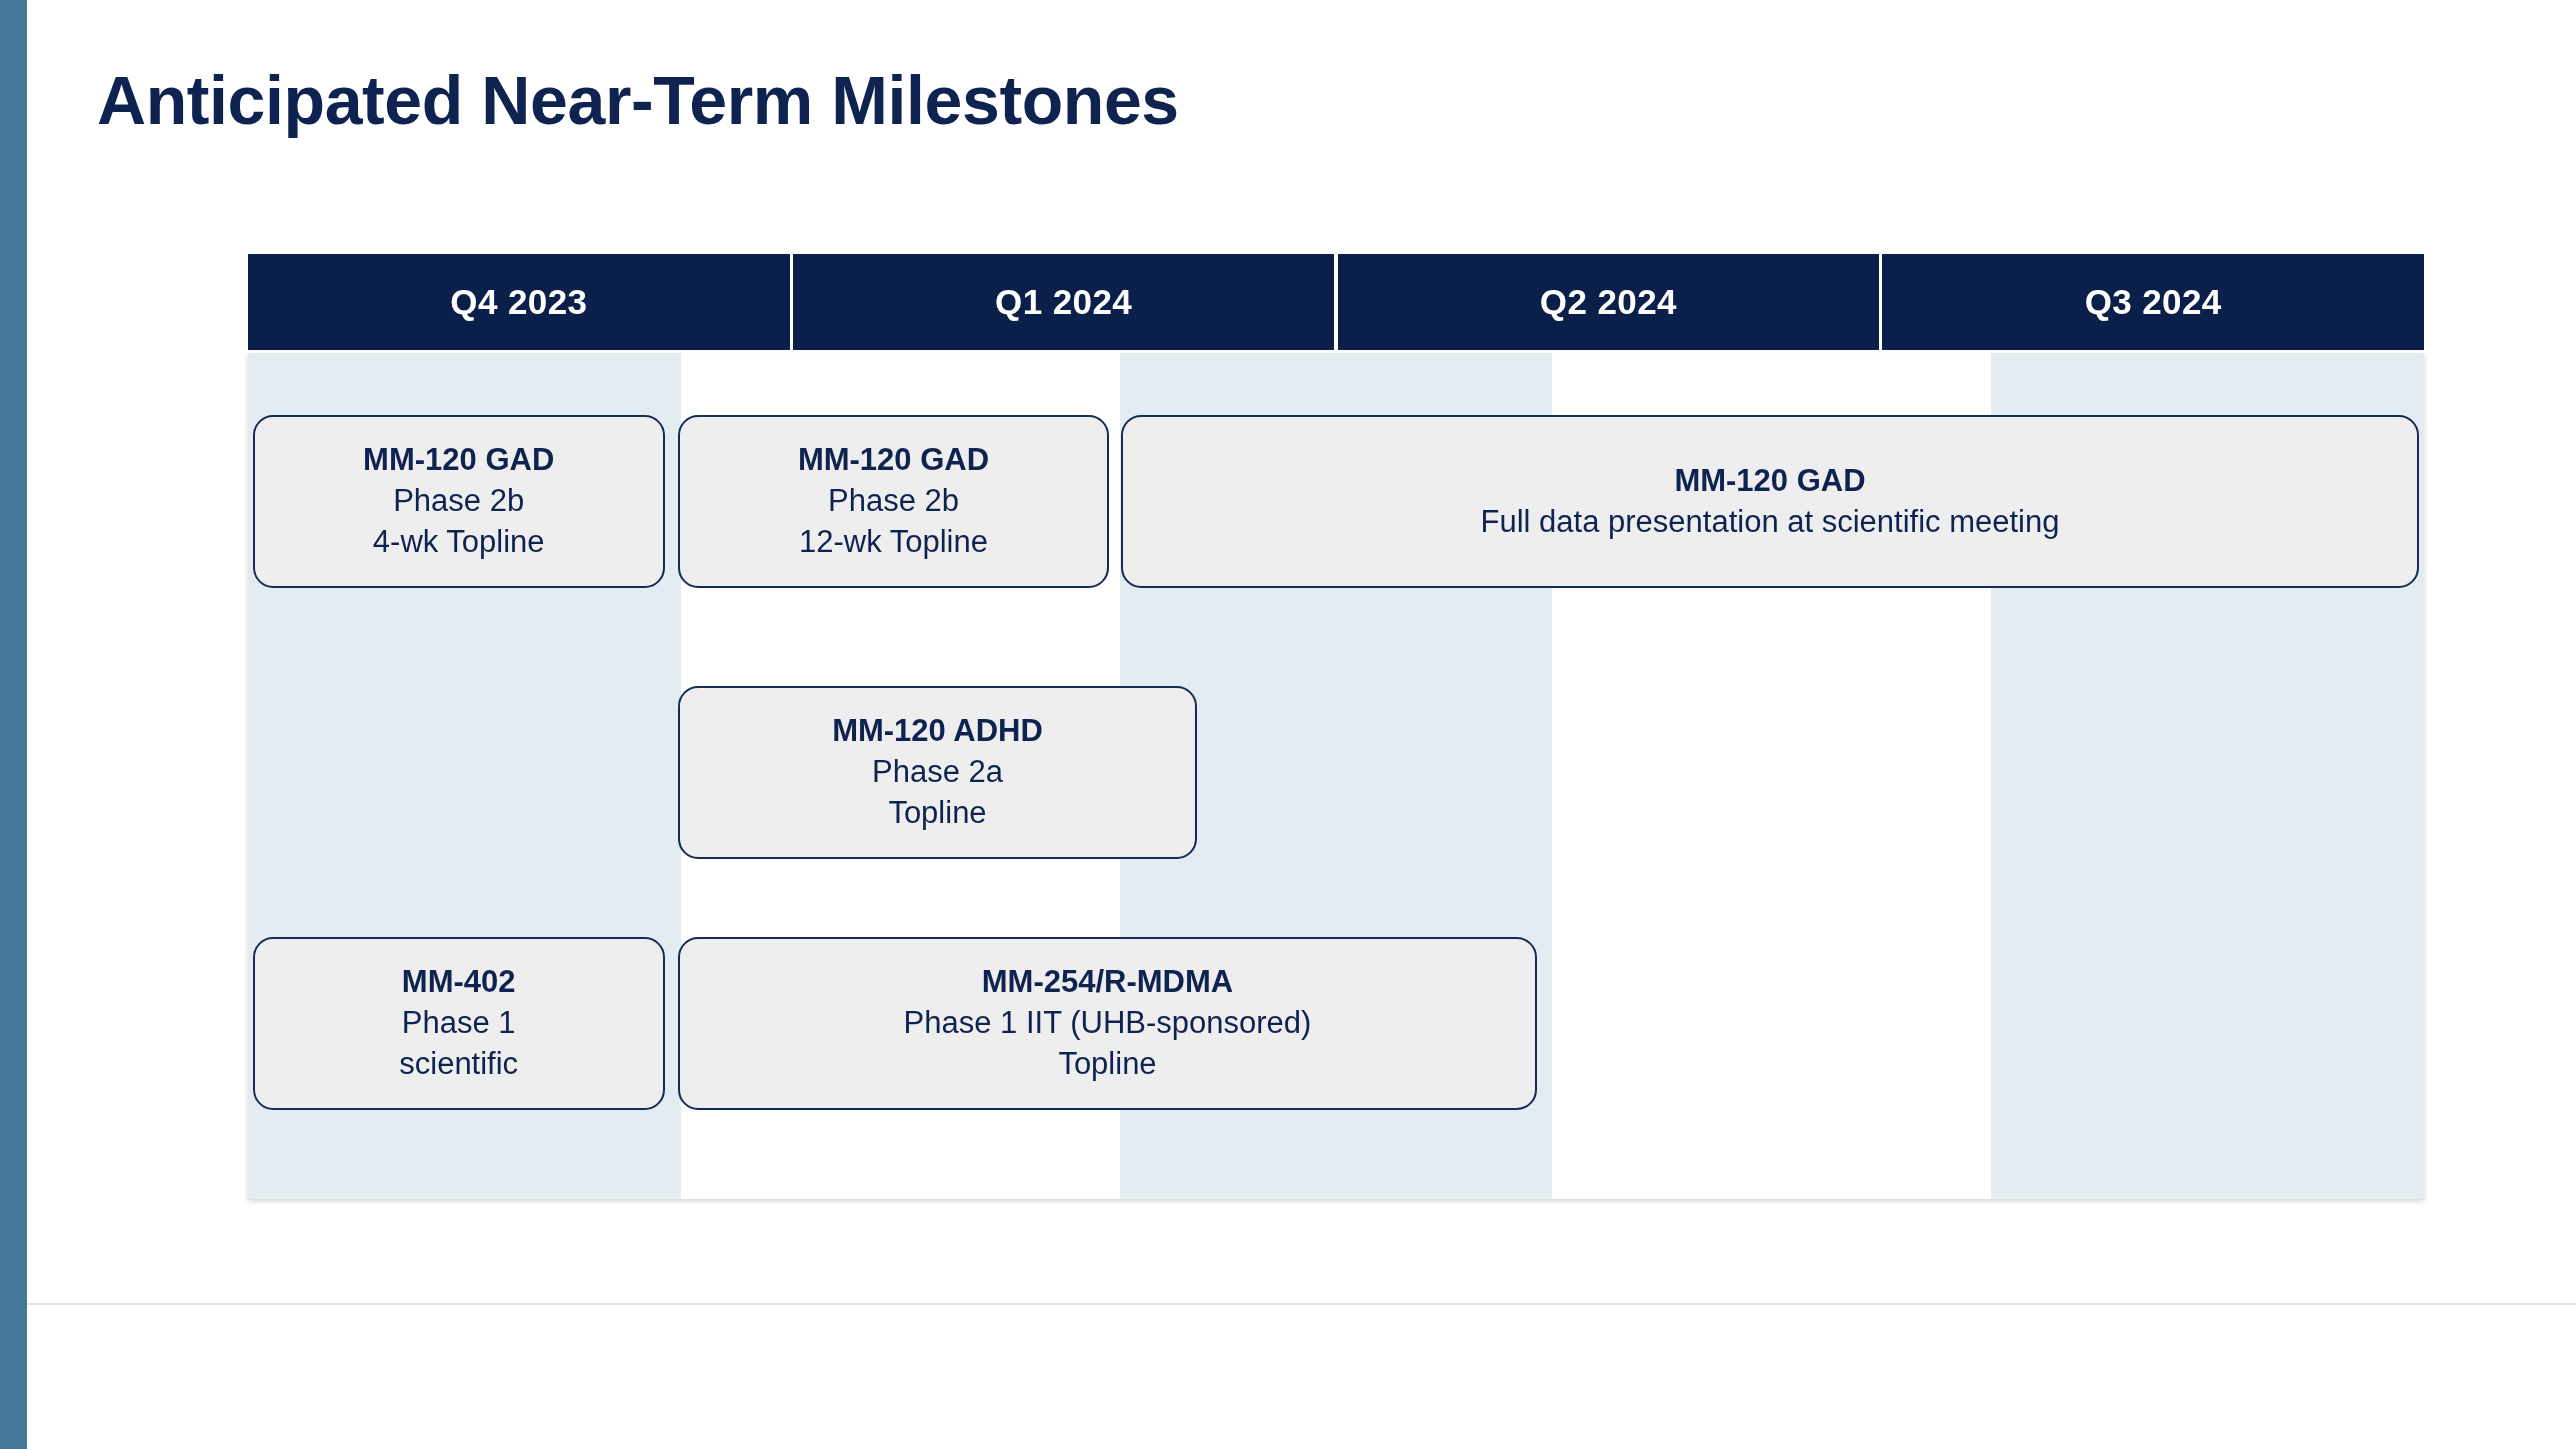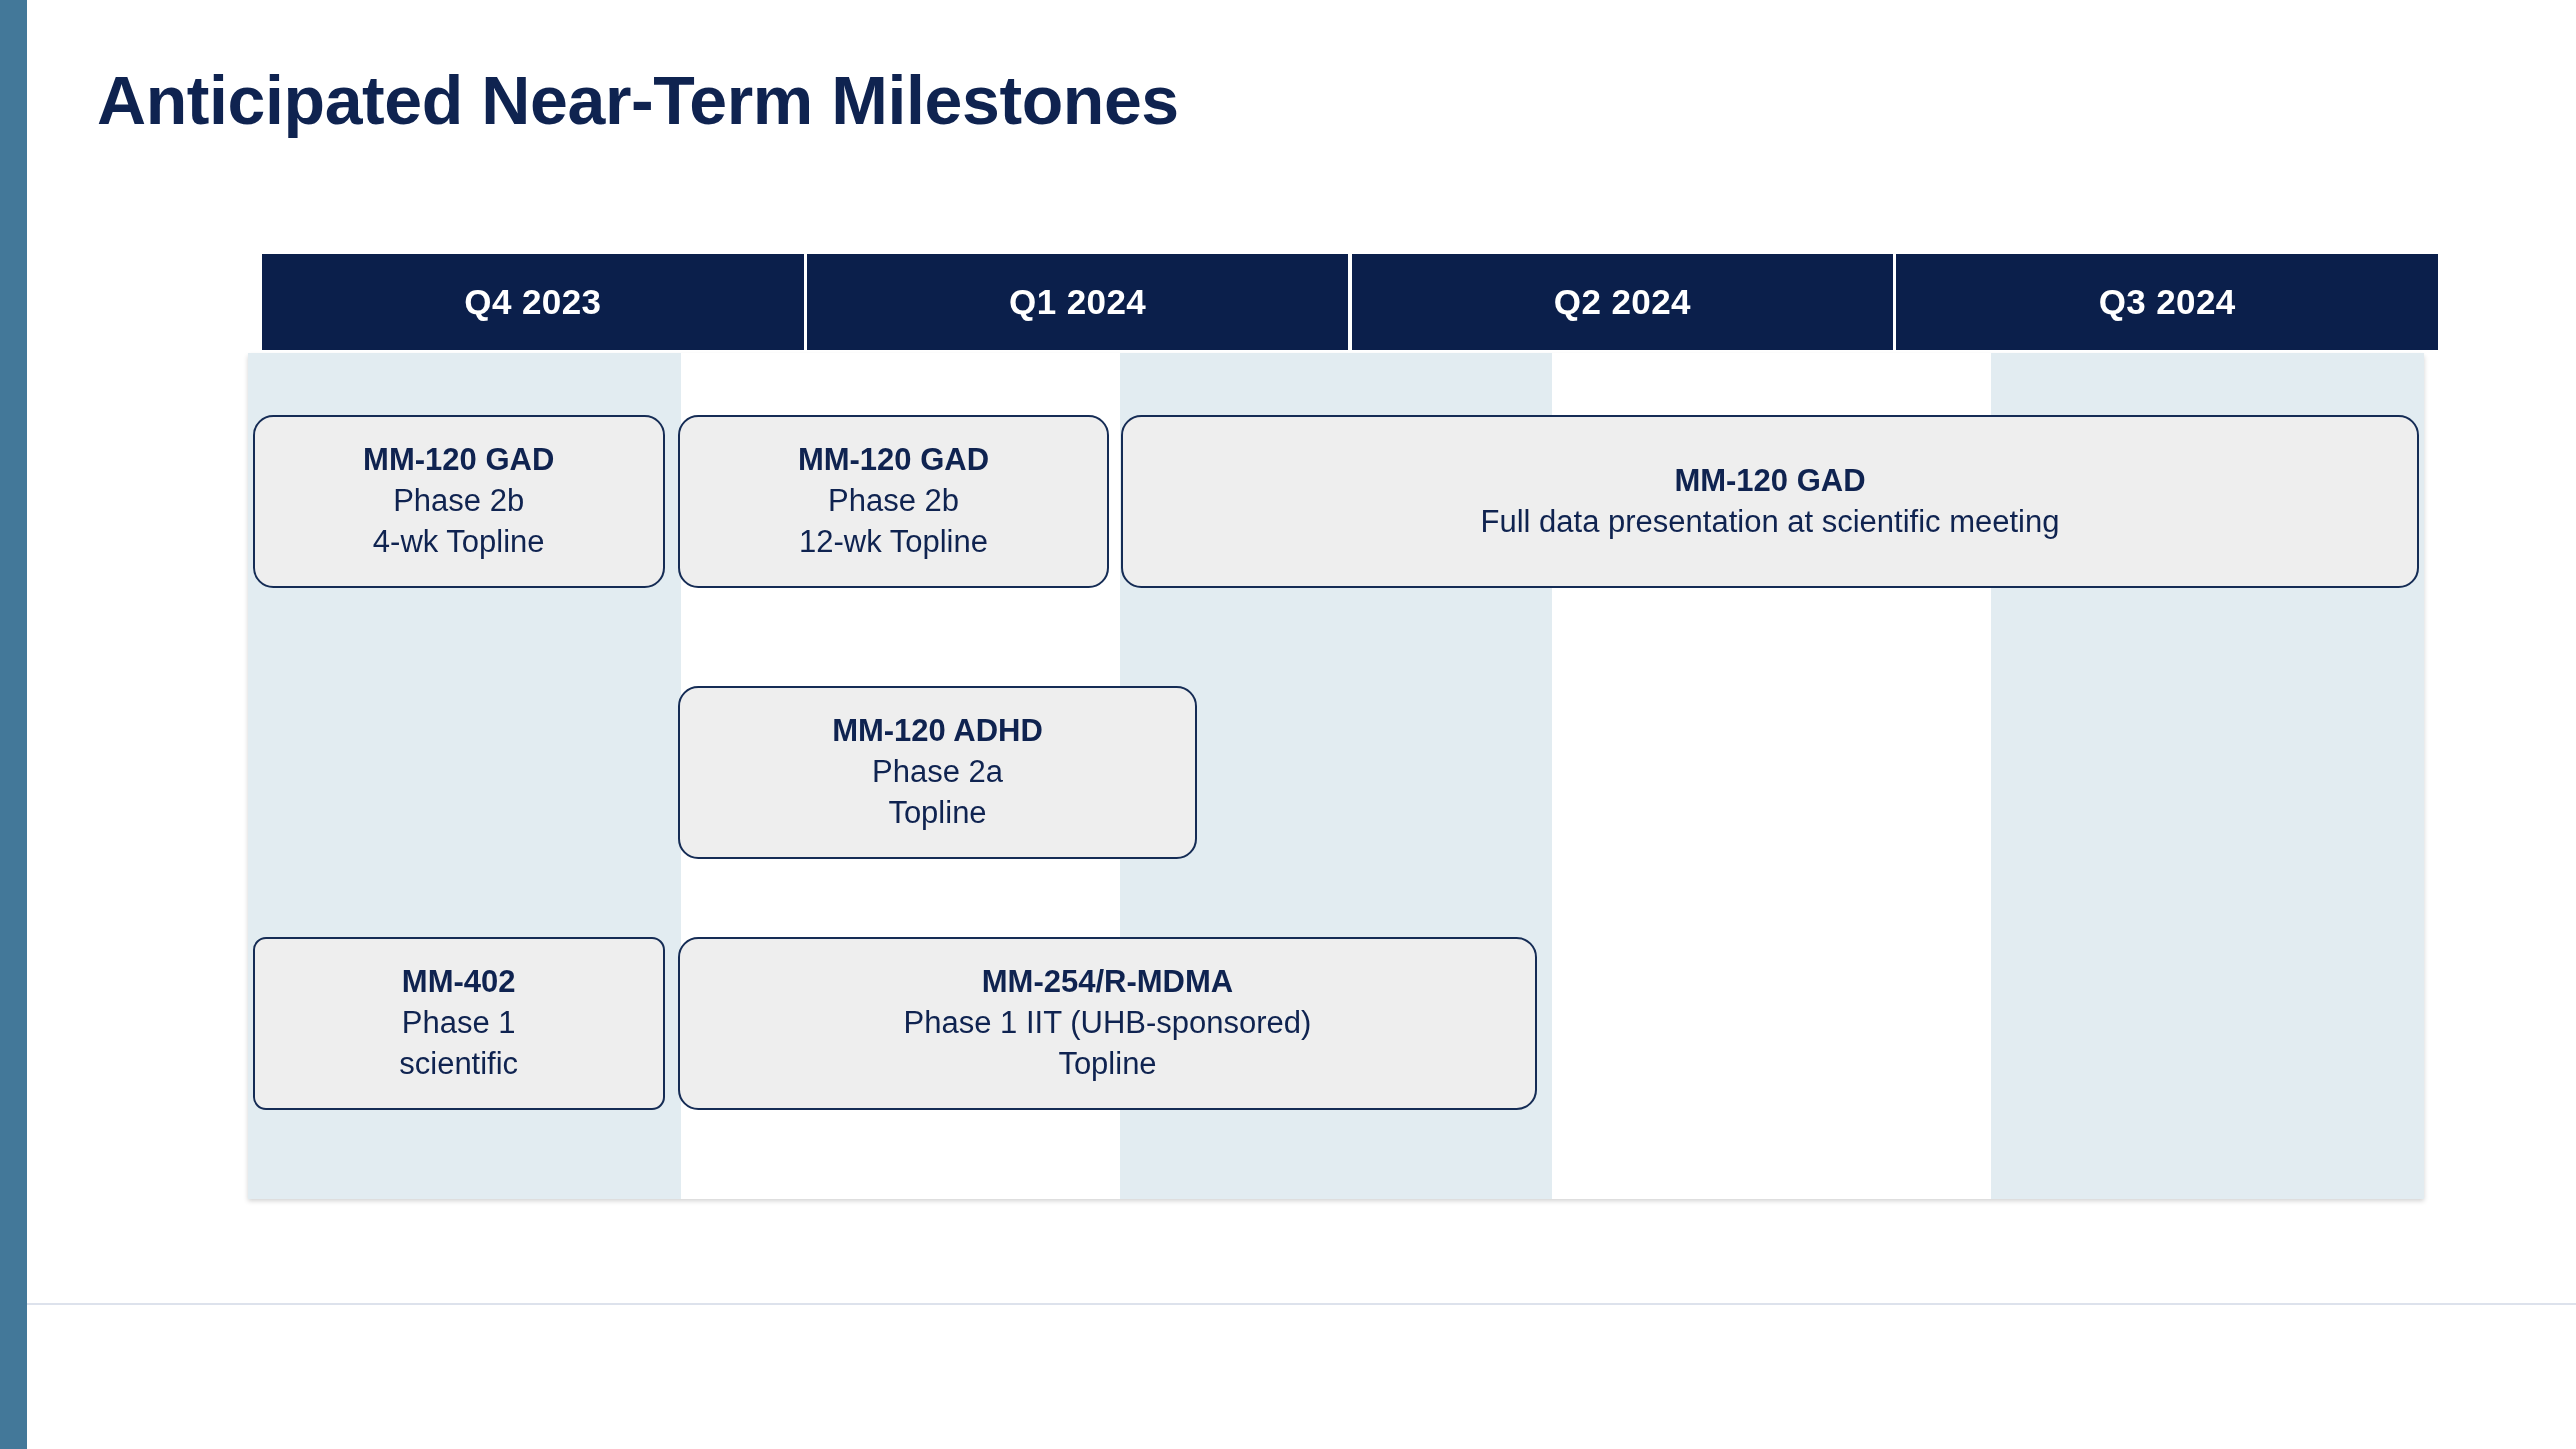--- a/index.html
+++ b/index.html
@@ -48,21 +48,20 @@
 
   
   .quarter-header-row {
     position: absolute;
     left: 0;
     top: 0;
     width: 100%;
     height: 96px;
     display: flex;
     gap: 3.1px;
-    margin-left: 14px;
   }
   .quarter-header {
     flex: 1 1 0;
     background: #0b1f4b;
     color: #ffffff;
     font-size: 35px;
     font-weight: bold;
     display: flex;
     align-items: center;
     justify-content: center;
@@ -120,21 +119,21 @@
     font-size: 31px;
     font-weight: normal;
     line-height: 1.32;
   }
 
   
   .m-gad-4wk   { left: 4.7px;    top: 62px;  width: 412px;  height: 173px; }
   .m-gad-12wk  { left: 430px;  top: 62px;  width: 431px;  height: 173px; }
   .m-gad-full  { left: 873px; top: 62px;  width: 1298px; height: 173px; }
   .m-adhd      { left: 430px;  top: 333px; width: 519px;  height: 173px; }
-  .m-402       { left: 4.7px;    top: 584px; width: 412px;  height: 173px; border-radius: 13px; }
+  .m-402       { left: 4.7px;    top: 584px; width: 412px;  height: 173px; }
   .m-402-mdma  { left: 430px;  top: 584px; width: 859px; height: 173px; }
 
   
   .footer-divider {
     position: absolute;
     left: 26.6px;
     top: 1303px;
     width: 2549px;
     height: 2.3px;
     background: #dde2ec;

